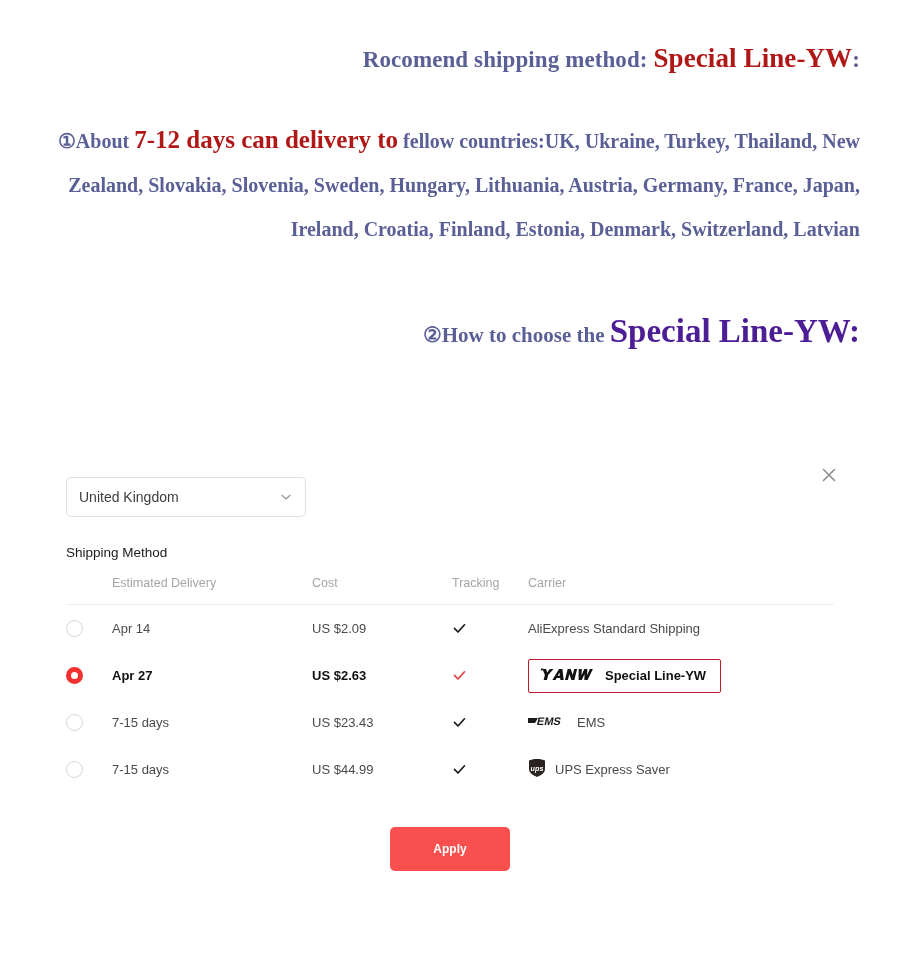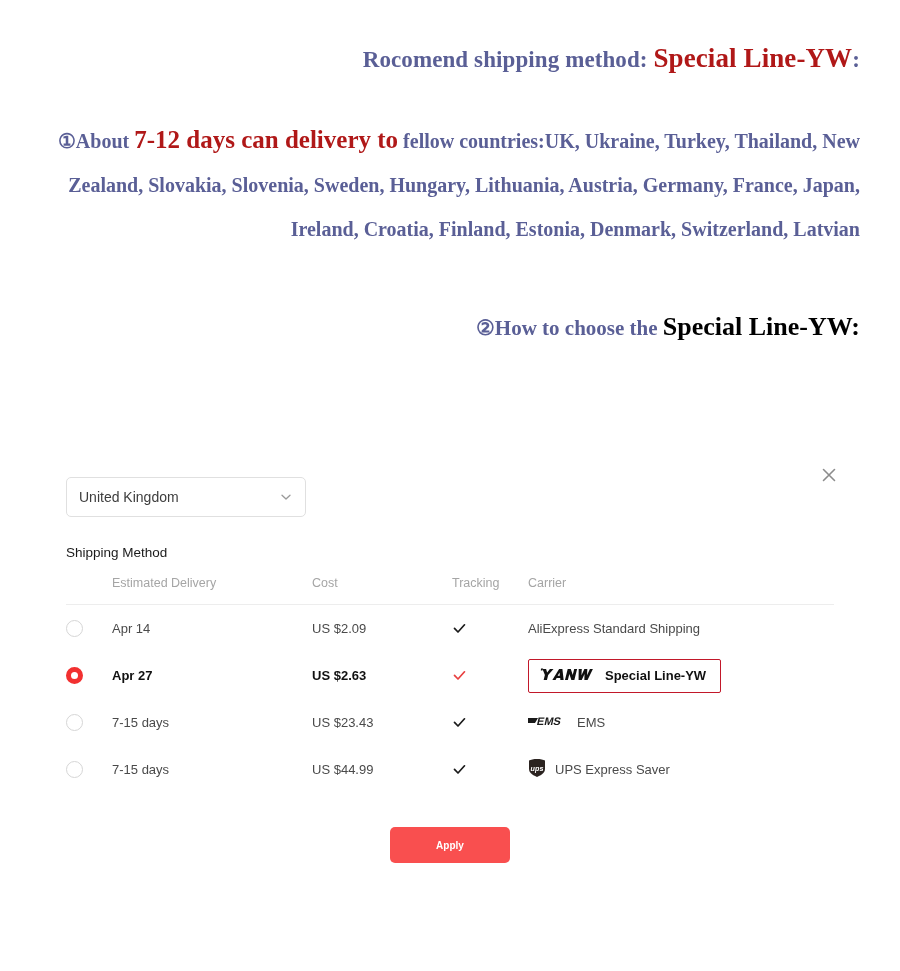--- a/index.html
+++ b/index.html
@@ -50,22 +50,22 @@
     color: #b01818;
     font-size: 25px;
   }
 
   .howto {
     font-size: 21px;
     line-height: 1.1;
     padding-top: 62px;
   }
   .howto .em {
-    color: #000000;
-    font-size: 26px;
+    color: #4c1d95;
+    font-size: 33px;
   }
 
   
   .panel {
     position: absolute;
     left: 40px;
     top: 446px;
     width: 820px;
     background: #ffffff;
   }
@@ -208,27 +208,27 @@
 
   
   .apply-row {
     display: flex;
     justify-content: center;
     margin-top: 34px;
     padding-bottom: 6px;
   }
   .apply-btn {
     width: 120px;
-    height: 36px;
+    height: 44px;
     background: #f94f4f;
     color: #ffffff;
     border: none;
     border-radius: 5px;
     font-family: "Liberation Sans", sans-serif;
-    font-size: 10px;
+    font-size: 12px;
     font-weight: bold;
     cursor: pointer;
   }
 </style>
 </head>
 <body>
 
 <div class="promo">
 
   <div class="promo-line headline">

